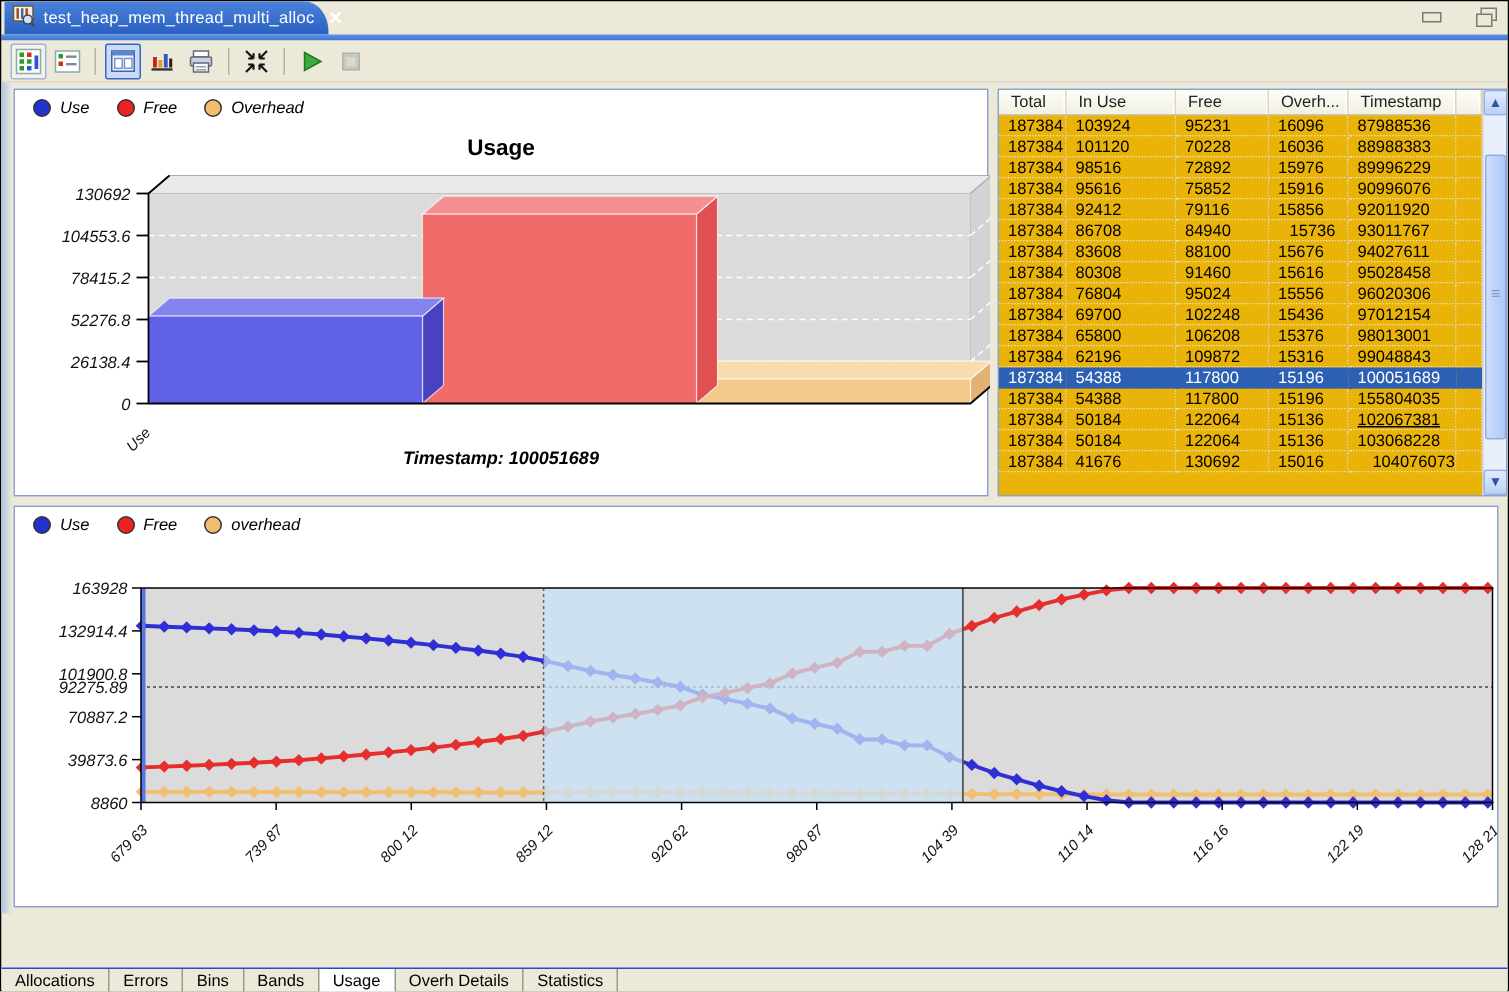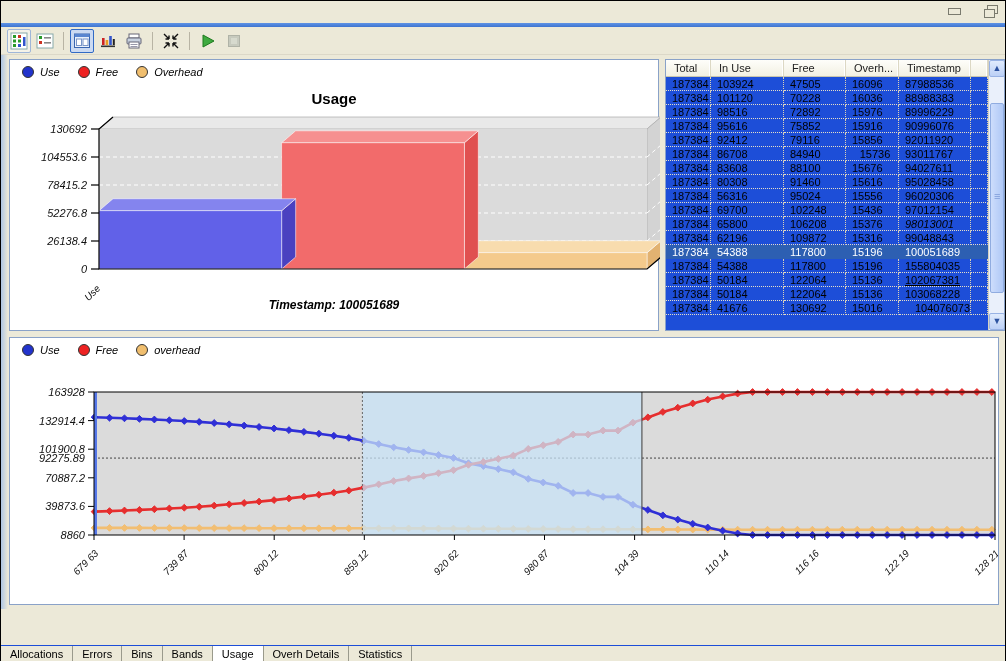--- a/index.html
+++ b/index.html
@@ -40,21 +40,21 @@
   .legend { position:absolute; left:12px; top:6px; display:flex; gap:18px; align-items:center; }
   .legend-item { display:flex; align-items:center; gap:6px; }
   .legend-dot { width:12px; height:12px; border-radius:50%; border:1px solid #333; }
   .legend-label { font-style:italic; font-size:11px; color:#000; }
 
   .chart-title { position:absolute; left:0; top:30px; width:100%; text-align:center; font-weight:bold; font-size:15px; color:#000; }
   .timestamp-caption { position:absolute; left:0; top:238px; width:100%; text-align:center; font-weight:bold; font-style:italic; font-size:12px; color:#000; }
   svg text { font-family:"Liberation Sans", sans-serif; }
 
   
-  .tbl { position:absolute; left:0; top:0; right:16px; bottom:0; background:#1d4ed8; }
+  .tbl { position:absolute; left:0; top:0; right:16px; bottom:0; background:#eab308; }
   .tbl-head { display:flex; height:17px; background:linear-gradient(to bottom,#FEFEFA,#F2F0E2); border-bottom:1px solid #C9C5AE; }
   .th { padding:2px 0 0 8px; color:#222; border-right:1px solid #DCD8C4; box-shadow:inset -1px 0 0 #fff; white-space:nowrap; overflow:hidden; }
   .tbl-row { display:flex; height:14px; }
   .td { padding:0 0 0 6px; border-right:1px dotted #DCD2B4; border-bottom:1px dotted #E6DEC6; white-space:nowrap; overflow:hidden; line-height:14px; }
   .tbl-row.sel .td { background:#2D5FB2; color:#fff; border-right-color:#2D5FB2; border-bottom-color:#2D5FB2; }
 
   
   .sbar { position:absolute; right:0; top:0; width:16px; bottom:0; background:#EAF0FB; border-left:1px solid #D6D2C2; }
   .sbtn { position:absolute; left:0; width:16px; height:17px; background:linear-gradient(to bottom,#E0EBFD,#BCD0F6); border:1px solid #98B2E4; border-radius:2px; color:#2C52A0; font-size:9px; line-height:15px; text-align:center; }
   .sbtn.up { top:0; }
@@ -76,20 +76,34 @@
   .btabs { position:absolute; left:0; top:590px; width:100%; height:17px; border-top:1px solid #1d4ed8; background:#ECE9D8; display:flex; }
   .btab { padding:2px 9px 0 9px; border-right:1px solid #9A9A8C; color:#000; white-space:nowrap; }
   .btab.active { background:#fff; border-left:1px solid #9A9A8C; margin-left:-1px; }
 </style>
 </head>
 <body>
 
 <div class="window">
 
   <div class="titlebar">
+    <div class="etab">
+      <span>
+        <svg width="16" height="15" viewBox="0 0 16 15">
+          <rect x="1" y="1" width="13" height="10" fill="#F4EFE2" stroke="#6A5A3A"></rect>
+          <rect x="3" y="2.5" width="1.6" height="7" fill="#9A4A2A"></rect>
+            <rect x="6" y="2.5" width="1.6" height="7" fill="#3A6AAA"></rect>
+            <rect x="9" y="2.5" width="1.6" height="7" fill="#9A4A2A"></rect>
+          <circle cx="10.5" cy="10" r="3" fill="#CFE2F2" stroke="#445" stroke-width="1"></circle>
+          <line x1="12.6" y1="12.2" x2="15" y2="14.5" stroke="#445" stroke-width="1.6"></line>
+        </svg>
+      </span>
+      <span class="etab-title">test_heap_mem_thread_multi_alloc</span>
+      <span class="etab-close">✕</span>
+    </div>
     <div class="winbtns">
       <span class="wbtn min"></span>
       <span class="wbtn restore"></span>
     </div>
   </div>
   <div class="blueband"></div>
 
   <div class="toolbar">
     <div class="tbtn raised">
       <svg width="18" height="18" viewBox="0 0 18 18">
@@ -226,21 +240,21 @@
             <div class="th" style="width: 45px;">Total</div>
             <div class="th" style="width: 73px;">In Use</div>
             <div class="th" style="width: 62px;">Free</div>
             <div class="th" style="width: 53px;">Overh...</div>
             <div class="th" style="width: 72px;">Timestamp</div>
             <div class="th" style="flex: 1 1 0%;"></div>
           </div>
           <div class="tbl-row">
             <div class="td" style="width: 45px;">187384</div>
             <div class="td" style="width: 73px;">103924</div>
-            <div class="td" style="width: 62px;">47505</div>
+            <div class="td" style="width: 62px;">95231</div>
             <div class="td" style="width: 53px;">16096</div>
             <div class="td" style="width: 72px;">87988536</div>
             <div class="td" style="flex: 1 1 0%;"></div>
           </div>
           <div class="tbl-row">
             <div class="td" style="width: 45px;">187384</div>
             <div class="td" style="width: 73px;">101120</div>
             <div class="td" style="width: 62px;">70228</div>
             <div class="td" style="width: 53px;">16036</div>
             <div class="td" style="width: 72px;">88988383</div>
@@ -289,40 +303,40 @@
           <div class="tbl-row">
             <div class="td" style="width: 45px;">187384</div>
             <div class="td" style="width: 73px;">80308</div>
             <div class="td" style="width: 62px;">91460</div>
             <div class="td" style="width: 53px;">15616</div>
             <div class="td" style="width: 72px;">95028458</div>
             <div class="td" style="flex: 1 1 0%;"></div>
           </div>
           <div class="tbl-row">
             <div class="td" style="width: 45px;">187384</div>
-            <div class="td" style="width: 73px;">56316</div>
+            <div class="td" style="width: 73px;">76804</div>
             <div class="td" style="width: 62px;">95024</div>
             <div class="td" style="width: 53px;">15556</div>
             <div class="td" style="width: 72px;">96020306</div>
             <div class="td" style="flex: 1 1 0%;"></div>
           </div>
           <div class="tbl-row">
             <div class="td" style="width: 45px;">187384</div>
             <div class="td" style="width: 73px;">69700</div>
             <div class="td" style="width: 62px;">102248</div>
             <div class="td" style="width: 53px;">15436</div>
             <div class="td" style="width: 72px;">97012154</div>
             <div class="td" style="flex: 1 1 0%;"></div>
           </div>
           <div class="tbl-row">
             <div class="td" style="width: 45px;">187384</div>
             <div class="td" style="width: 73px;">65800</div>
             <div class="td" style="width: 62px;">106208</div>
             <div class="td" style="width: 53px;">15376</div>
-            <div class="td" style="width: 72px; font-style: italic;">98013001</div>
+            <div class="td" style="width: 72px;">98013001</div>
             <div class="td" style="flex: 1 1 0%;"></div>
           </div>
           <div class="tbl-row">
             <div class="td" style="width: 45px;">187384</div>
             <div class="td" style="width: 73px;">62196</div>
             <div class="td" style="width: 62px;">109872</div>
             <div class="td" style="width: 53px;">15316</div>
             <div class="td" style="width: 72px;">99048843</div>
             <div class="td" style="flex: 1 1 0%;"></div>
           </div>

